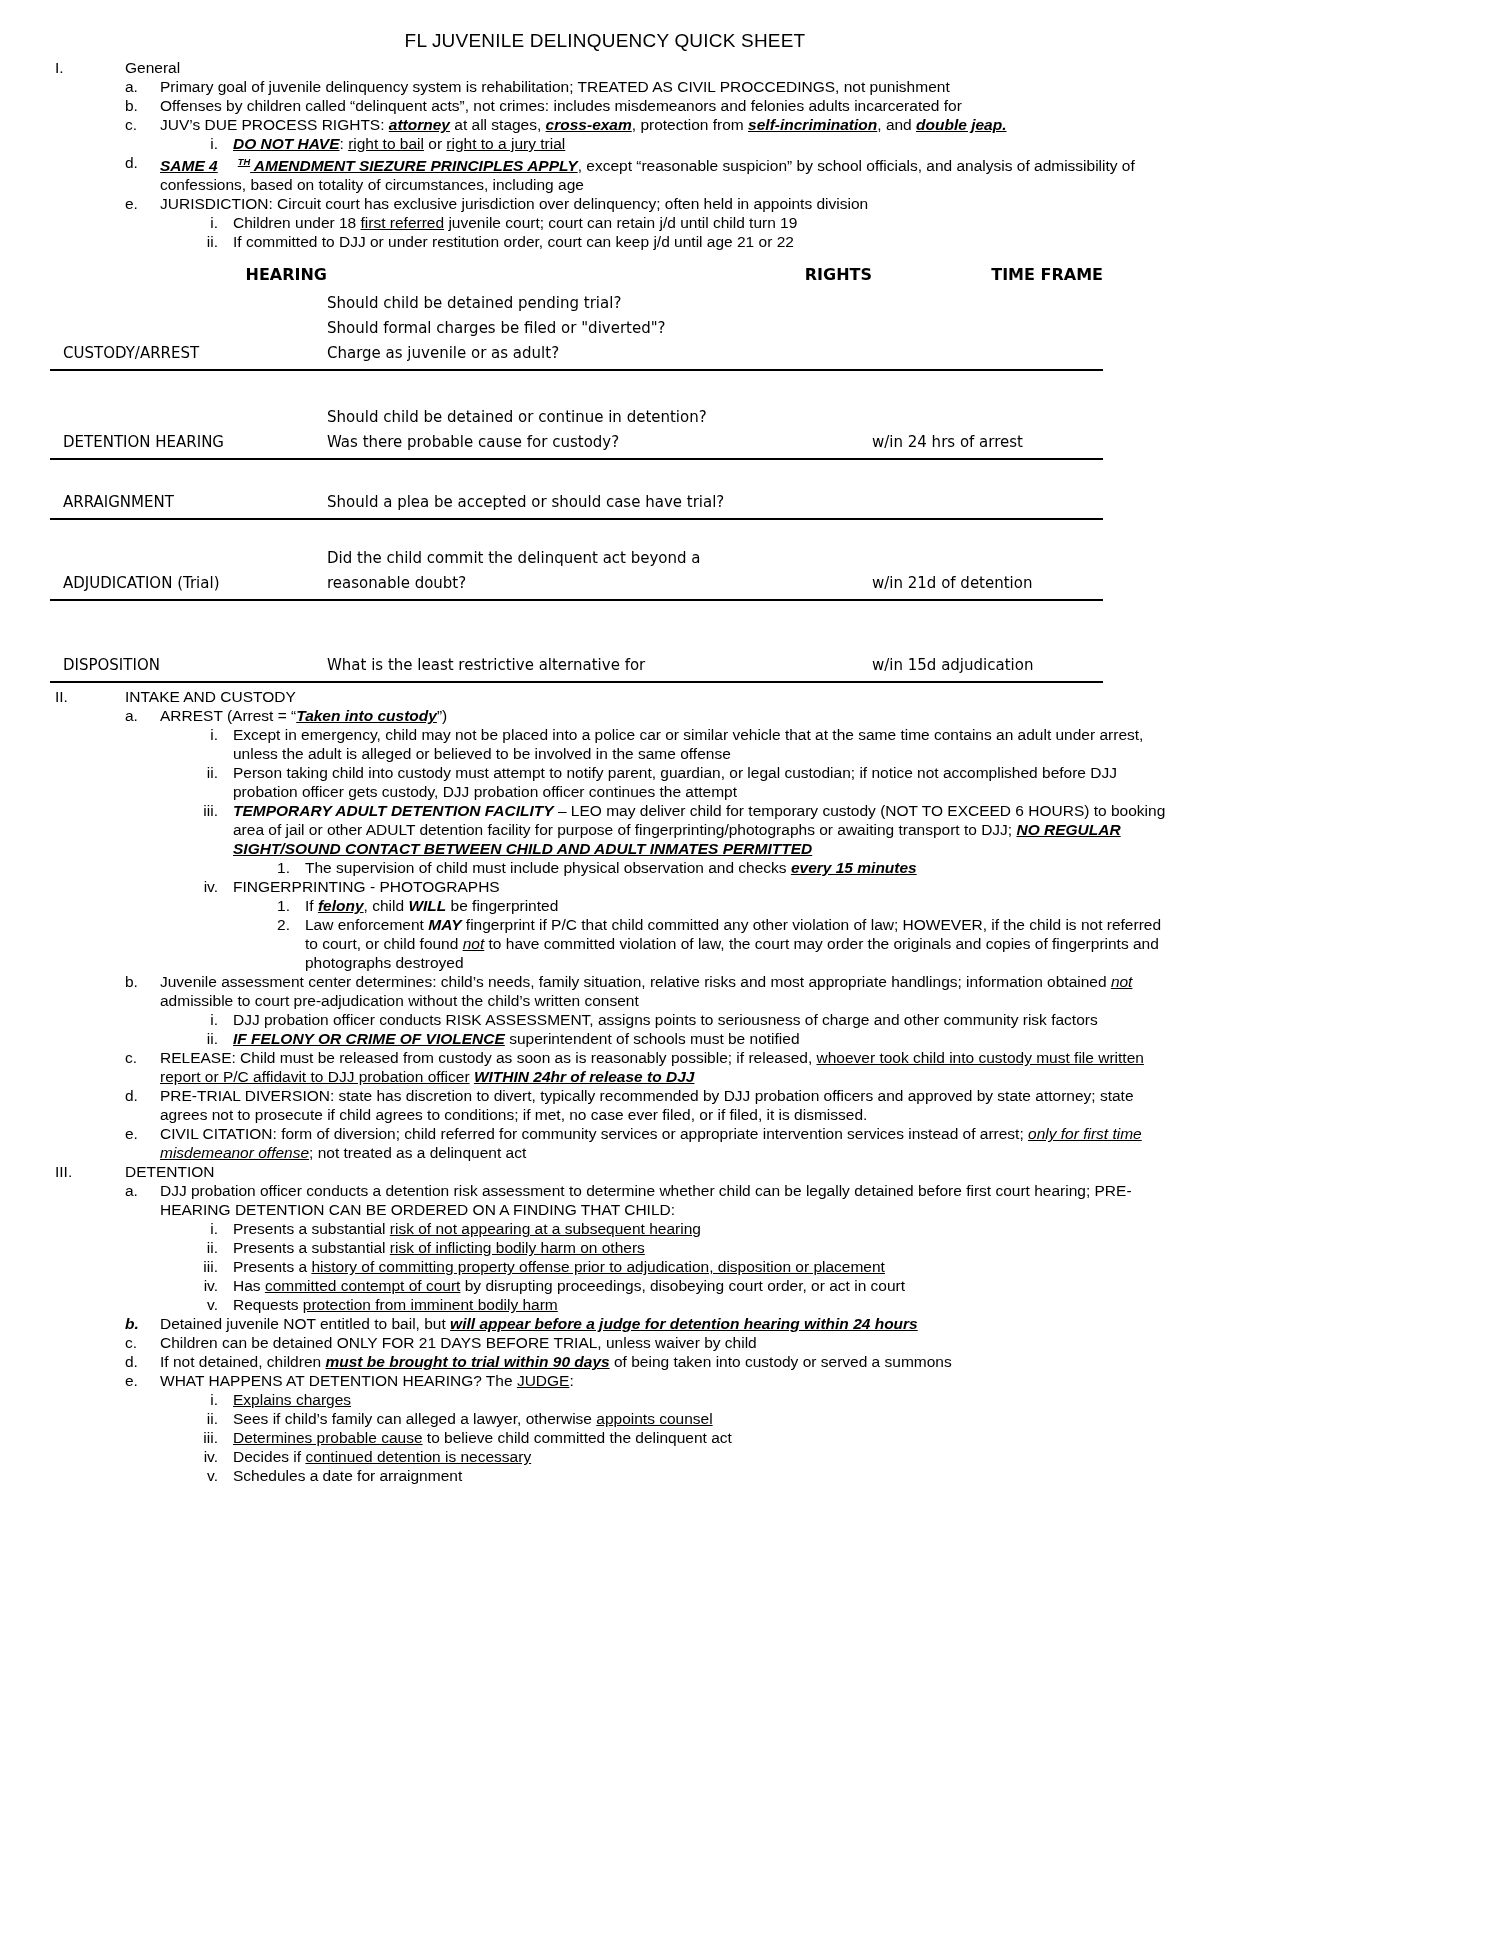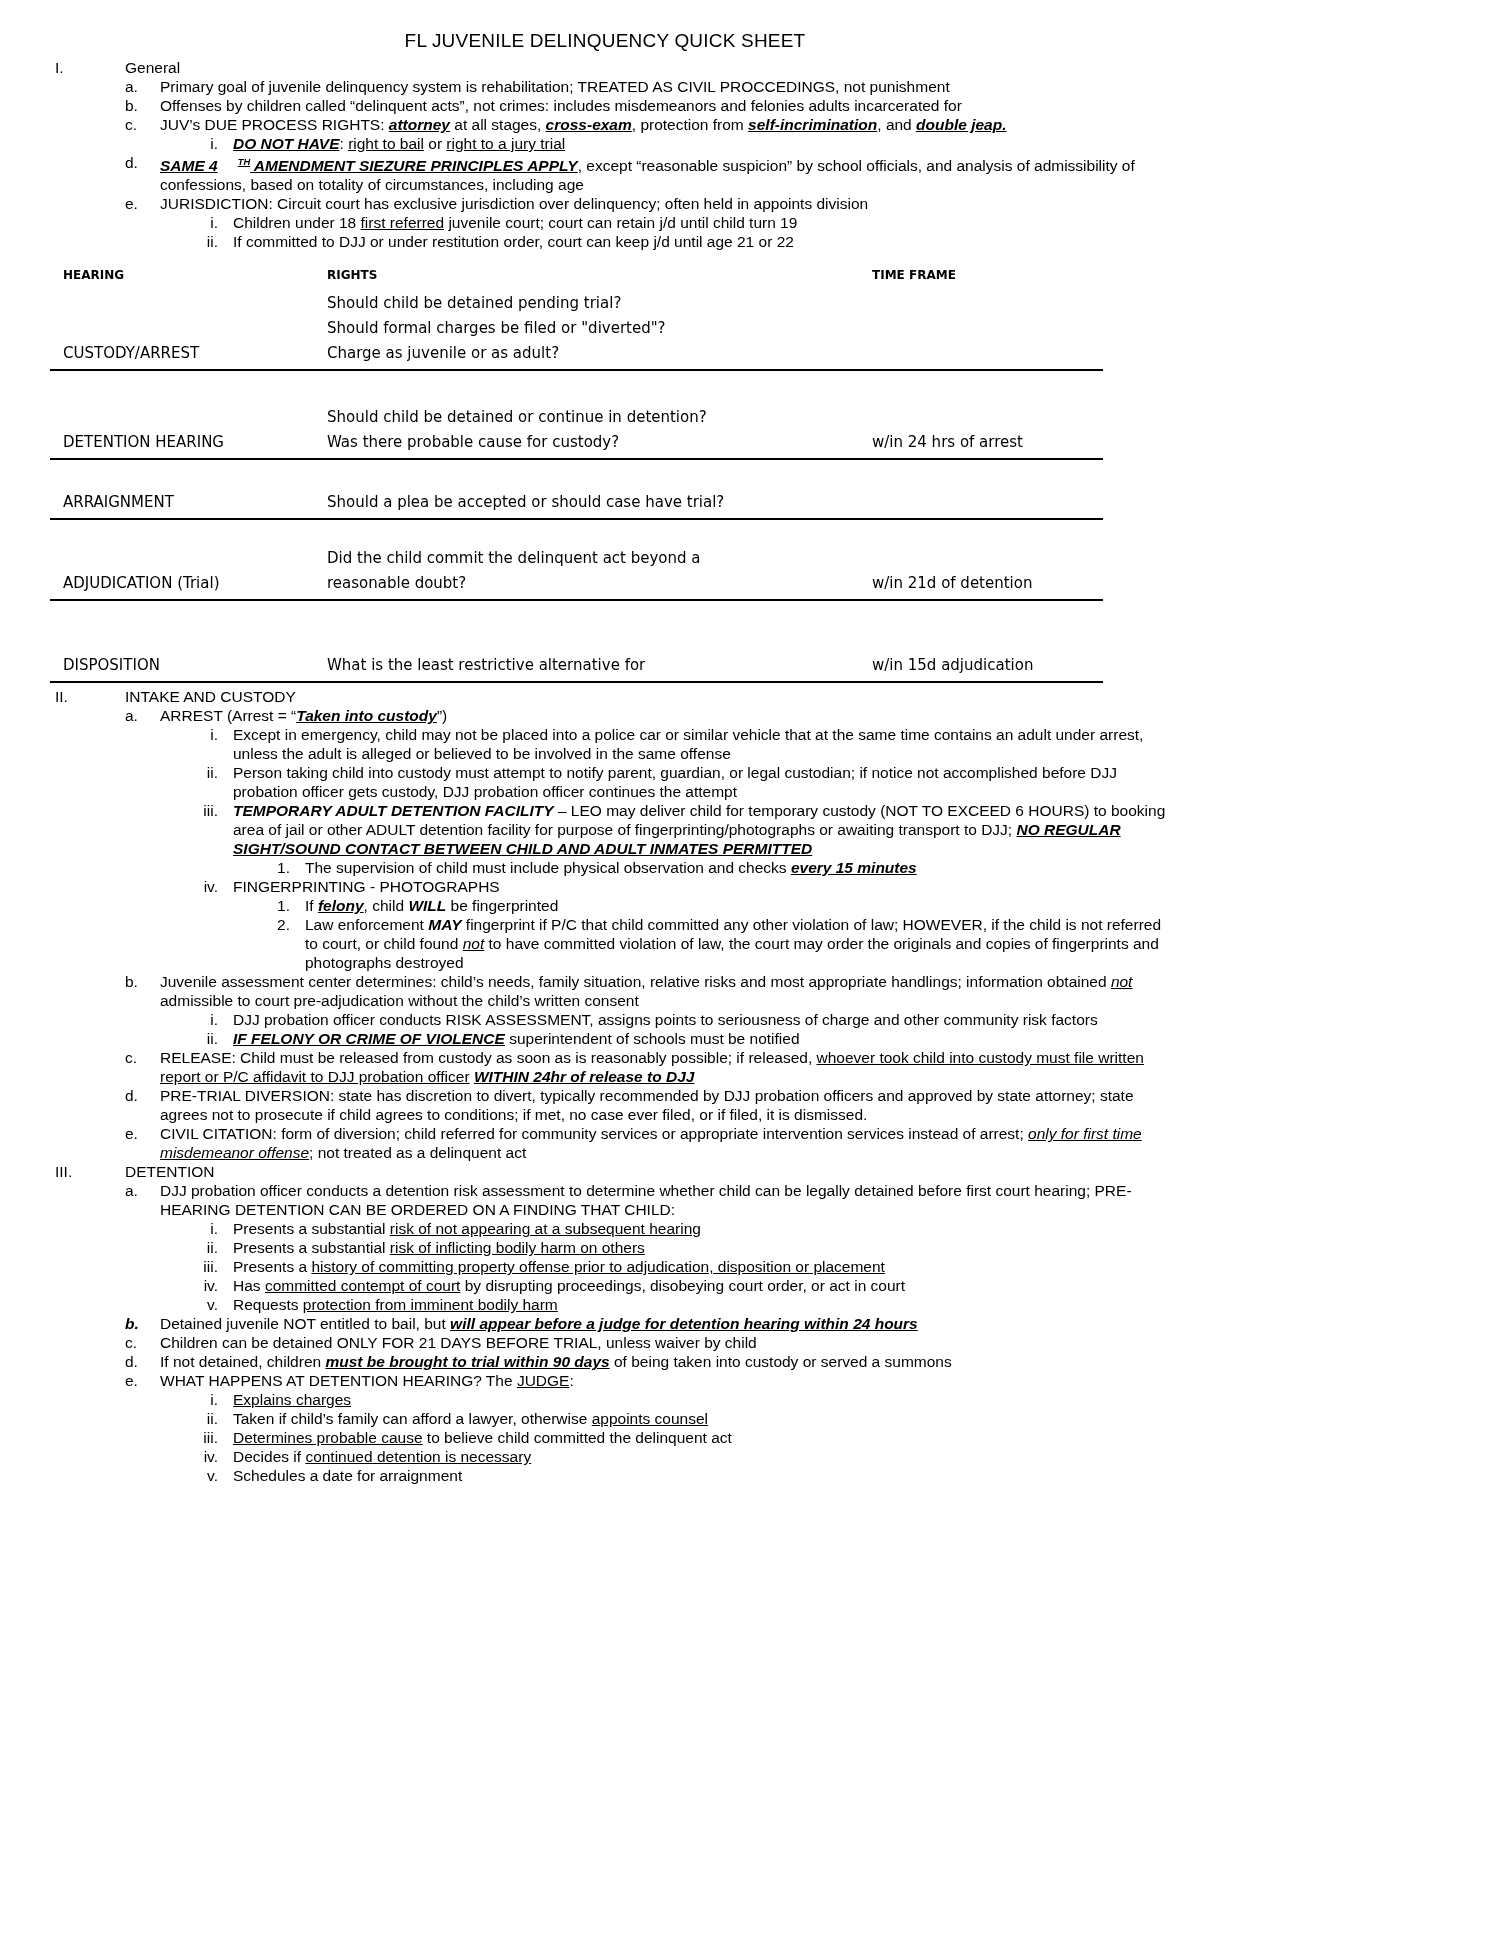--- a/index.html
+++ b/index.html
@@ -29,21 +29,21 @@
   .lvl2 .marker { width:38px; text-align:right; margin-right:15px; }
   .lvl3 { padding-left:215px; }
   .lvl3 .marker { width:25px; text-align:right; margin-right:15px; }
   .content { flex:1; }
   .b { font-weight:bold;font-style:italic; }
   .u { text-decoration:underline; }
   .it { font-style:italic; }
   .sup { vertical-align:super; font-size:0.6em;margin-left:20px; }
   
   .htable { margin-top:14px; margin-bottom:4px; }
-  .thead { display:flex; width:1053px; font-family:"DejaVu Sans", sans-serif; font-size:12px; font-weight:bold; line-height:20px; }
+  .thead { display:flex; width:1053px; font-family:"DejaVu Sans", sans-serif; font-size:16px; font-weight:bold; line-height:20px;text-align:right; }
   .trow {
     display:flex; align-items:flex-end;
     width:1053px;
     border-bottom:2px solid #000;
     padding-bottom:3px;
     font-family:"DejaVu Sans", sans-serif;
     font-size:15px; line-height:25px;
   }
   .tcol1 { width:277px; padding-left:13px; flex-shrink:0; }
   .tcol2 { width:545px; flex-shrink:0; }
@@ -252,21 +252,21 @@
       <div class="line lvl1">
         <span class="marker">e.</span>
         <span class="content"><span class="seg">WHAT HAPPENS AT DETENTION HEARING? The </span><span class="seg u">JUDGE</span><span class="seg">:</span></span>
       </div>
       <div class="line lvl2">
         <span class="marker">i.</span>
         <span class="content"><span class="seg u">Explains charges</span></span>
       </div>
       <div class="line lvl2">
         <span class="marker">ii.</span>
-        <span class="content"><span class="seg">Taken if child’s family can afford a lawyer, otherwise </span><span class="seg u">appoints counsel</span></span>
+        <span class="content"><span class="seg">Sees if child’s family can alleged a lawyer, otherwise </span><span class="seg u">appoints counsel</span></span>
       </div>
       <div class="line lvl2">
         <span class="marker">iii.</span>
         <span class="content"><span class="seg u">Determines probable cause</span><span class="seg"> to believe child committed the delinquent act</span></span>
       </div>
       <div class="line lvl2">
         <span class="marker">iv.</span>
         <span class="content"><span class="seg">Decides if </span><span class="seg u">continued detention is necessary</span></span>
       </div>
       <div class="line lvl2">

